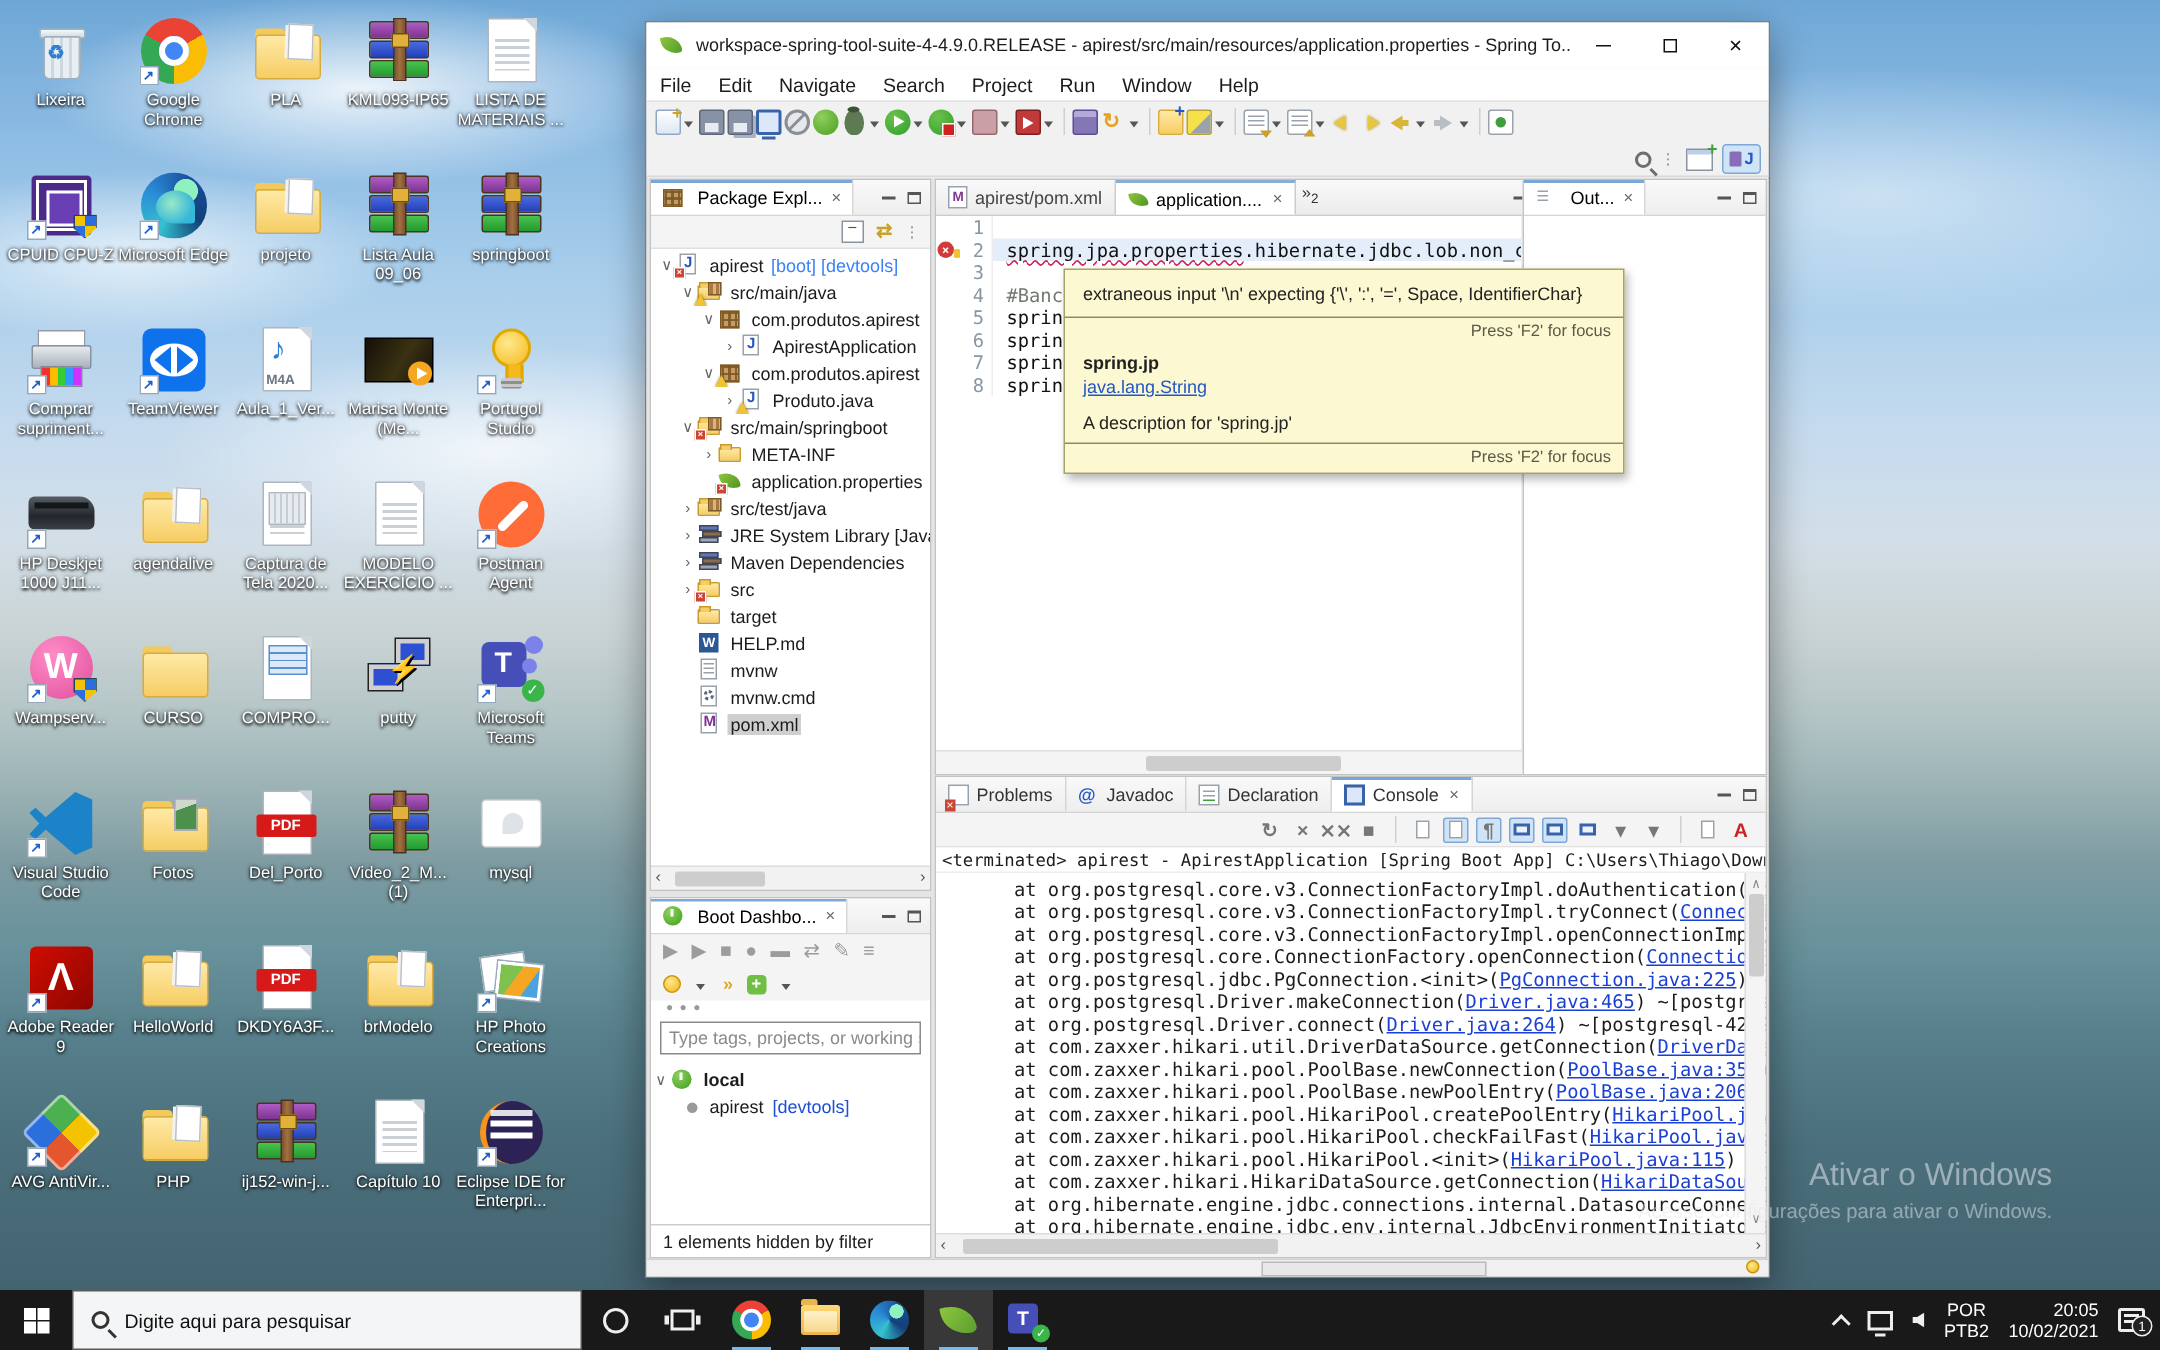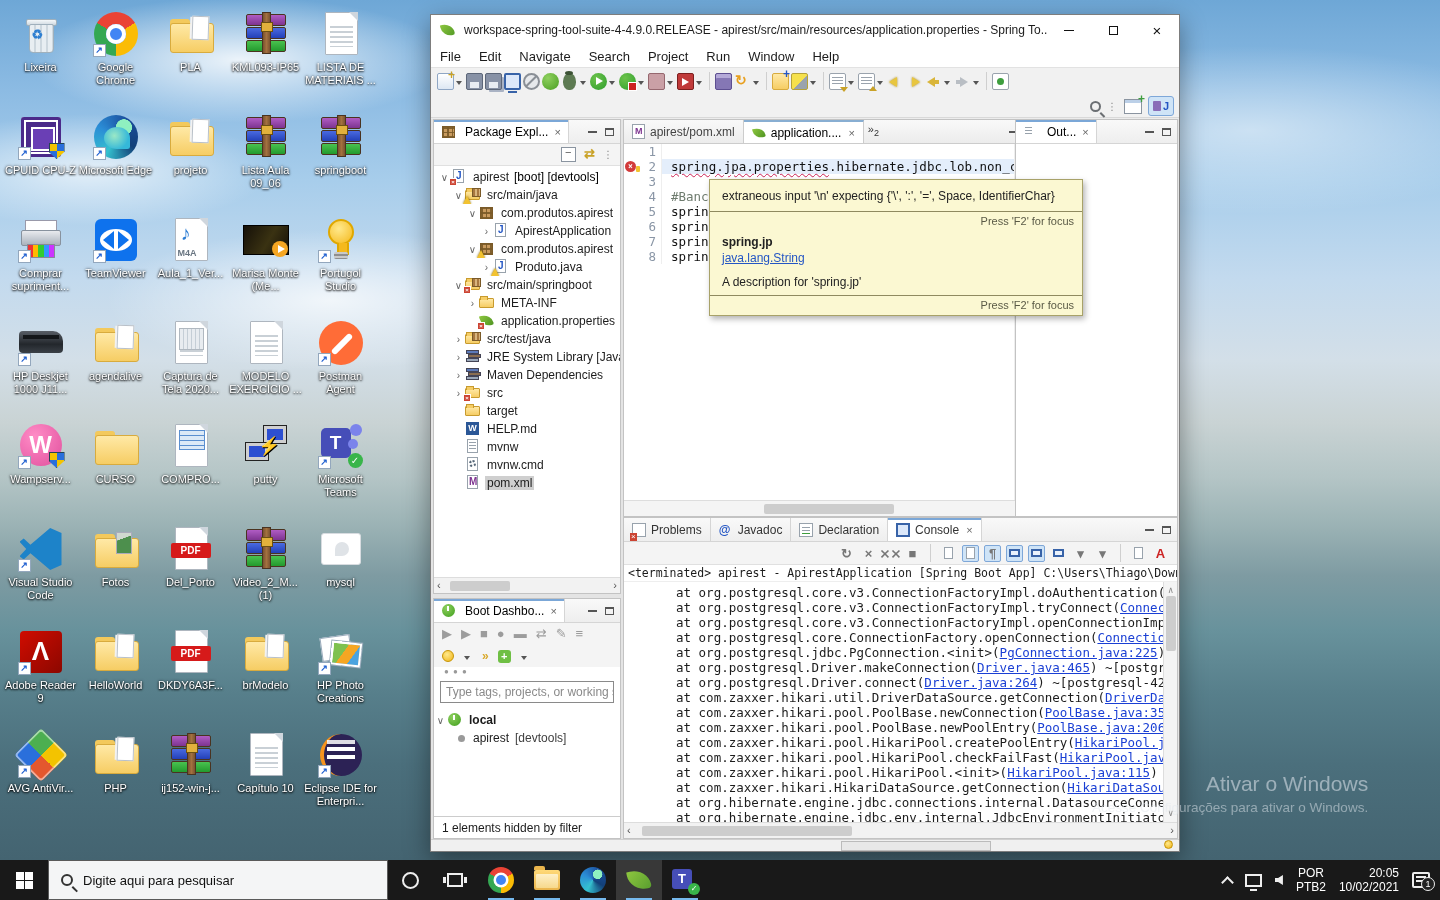--- a/index.html
+++ b/index.html
@@ -224,21 +224,21 @@
   .mini{width:15px;height:15px;position:relative;}
   .collapseall{border:1px solid #8a94a0;background:#fff;}
   .collapseall::after{content:"−";position:absolute;left:3px;top:-2px;color:#555;font-size:11px;}
   .linked{color:#c9a227;font-size:13px;line-height:14px;text-align:center;font-weight:bold;}
   
   .tree{flex:1;overflow:hidden;background:#fff;padding-top:2px;}
   .trow{height:18px;display:flex;align-items:center;white-space:nowrap;overflow:hidden;font-size:12px;}
   .tw{width:13px;flex:0 0 13px;text-align:center;color:#666;font-size:10px;}
   .tico{width:16px;height:16px;position:relative;flex:0 0 16px;margin-right:4px;}
   .tlab{padding:0 2px;}
-  .tdec{color:#000000;padding-left:3px;}
+  .tdec{color:#3b82f6;padding-left:3px;}
   .trow.sel .tlab{background:#cfcfcf;}
   .pgi{position:absolute;left:2px;top:0;width:11px;height:14px;background:#fff;border:1px solid #98a2ac;}
   .tj{position:absolute;left:5px;top:1px;color:#2456c4;font-size:10px;font-weight:bold;}
   .tm9{position:absolute;left:4px;top:1px;color:#7d3490;font-size:10px;font-weight:bold;}
   .tw9{position:absolute;left:1px;top:1px;width:13px;height:13px;background:#2b5797;color:#fff;font-size:9px;font-weight:bold;text-align:center;line-height:13px;}
   .tfold{position:absolute;left:0;top:3px;width:15px;height:10px;background:linear-gradient(#ffe9a6,#f6cd64);border:1px solid #c89b2e;border-radius:1px;}
   .tfold::before{content:"";position:absolute;left:0;top:-3px;width:6px;height:3px;background:#f6cd64;border:1px solid #c89b2e;border-bottom:none;}
   .tgrid{position:absolute;right:0;top:1px;width:9px;height:9px;background:repeating-linear-gradient(90deg,#a87840 0 2px,#d8b57e 2px 4px),#d8b57e;border:1px solid #7a5a28;}
   .tgridbig{position:absolute;left:1px;top:2px;width:13px;height:12px;background:repeating-linear-gradient(90deg,rgba(122,90,40,.9) 0 1.5px,rgba(0,0,0,0) 1.5px 4.5px),repeating-linear-gradient(rgba(122,90,40,.9) 0 1.5px,rgba(0,0,0,0) 1.5px 4.5px),#c99b5f;border:1px solid #7a5a28;}
   .tleaf{position:absolute;left:1px;top:2px;width:13px;height:11px;background:linear-gradient(140deg,#8dc63f,#4f9422);border-radius:2% 95% 20% 95%;transform:rotate(-12deg);}
@@ -258,21 +258,21 @@
   .btool2{height:22px;display:flex;align-items:center;gap:9px;padding:0 8px;background:#f4f4f4;flex:0 0 22px;}
   .gicon{color:#9c9c9c;font-size:13px;line-height:14px;}
   .bulb13{width:12px;height:12px;border-radius:50%;background:radial-gradient(circle at 40% 35%,#ffe98c,#f0b416);border:1px solid #c79405;}
   .plus13{width:13px;height:13px;border-radius:3px;background:#6fbf44;color:#fff;font-weight:bold;font-size:11px;line-height:12px;text-align:center;}
   .yarrows{color:#d9a92a;font-weight:bold;font-size:12px;}
   .dotsrow{height:12px;padding-left:10px;color:#999;font-size:8px;letter-spacing:1px;flex:0 0 12px;}
   .filter{margin:2px 6px 6px;height:22px;border:1px solid #8a8a8a;background:#fff;display:flex;align-items:center;padding:0 5px;color:#8a8a8a;font-size:12px;white-space:nowrap;overflow:hidden;flex:0 0 22px;}
   .btree{flex:1;padding-top:2px;}
   .bfoot{border-top:1px solid #ccc;height:22px;display:flex;align-items:center;padding-left:8px;font-size:12px;flex:0 0 22px;background:#fff;}
   .bullet{width:7px;height:7px;border-radius:50%;background:#9a9a9a;margin:0 6px 0 24px;flex:0 0 7px;}
-  .devgreen{color:#404040;padding-left:4px;}
+  .devgreen{color:#1d4ed8;padding-left:4px;}
   
   .etabbar{height:24px;background:linear-gradient(#f9f9f9,#ececec);border-bottom:1px solid #ccc;display:flex;flex:0 0 24px;}
   .etab{display:flex;align-items:center;gap:5px;padding:0 8px;font-size:12px;border-right:1px solid #ccc;color:#444;}
   .etab.active{background:#fff;color:#000;border-top:2px solid #88aed2;}
   .mfile16{width:13px;height:15px;background:#fff;border:1px solid #98a2ac;position:relative;}
   .mfile16::after{content:"M";position:absolute;left:2px;top:1px;font-size:9px;font-weight:bold;color:#7d3490;}
   .leaf14{width:14px;height:14px;position:relative;}
   .leaf14::after{content:"";position:absolute;left:1px;top:2px;width:12px;height:10px;background:linear-gradient(140deg,#8dc63f,#4f9422);border-radius:2% 95% 20% 95%;transform:rotate(-12deg);}
   .ovf{font-size:11px;color:#333;padding:3px 6px 0 4px;}
   .ovf sub{font-size:9px;}

